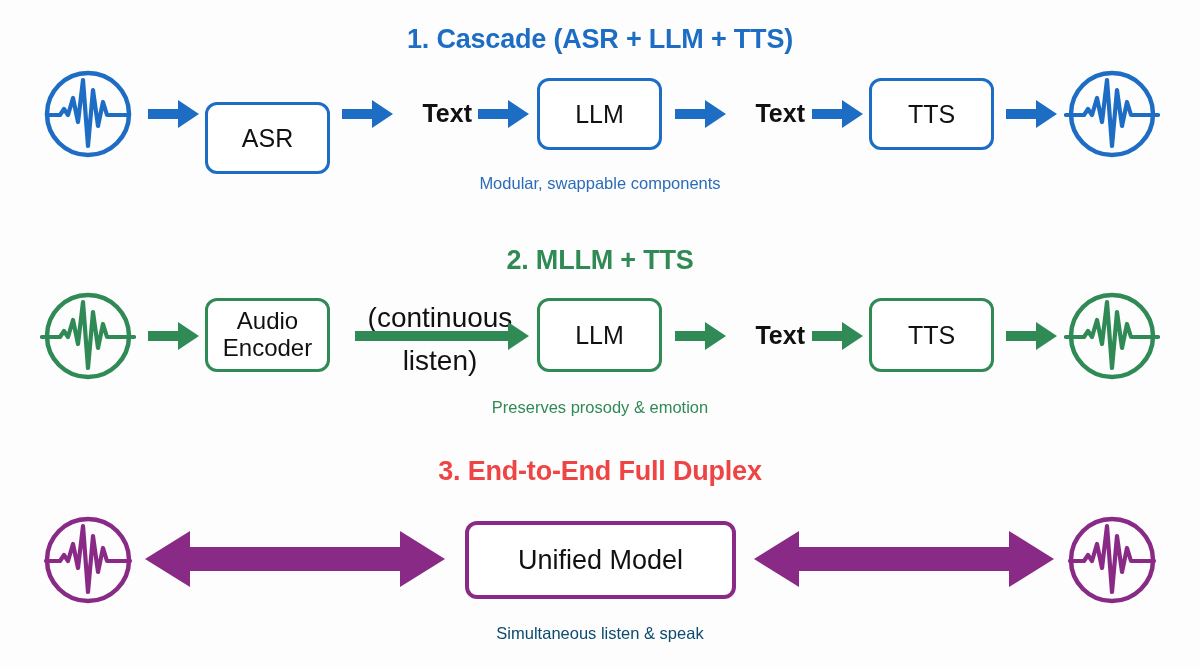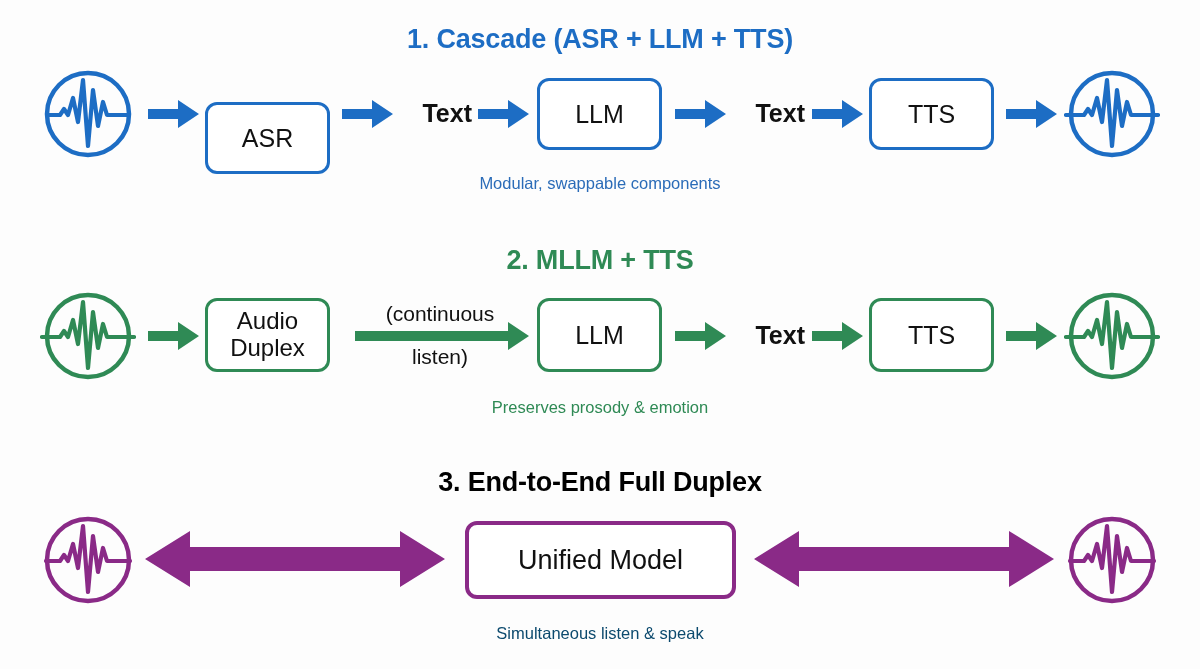--- a/index.html
+++ b/index.html
@@ -50,21 +50,21 @@
     position: absolute;
     font-size: 25px;
     color: #111111;
     text-align: right;
     white-space: nowrap;
     font-weight: 700;
   }
 
   .vec-label {
     position: absolute;
-    font-size: 21px;
+    font-size: 28px;
     color: #111111;
     text-align: center;
     white-space: nowrap;
   }
 
   .icon-wave { position: absolute; }
   .arrow { position: absolute; }
 
   :root {
     --c-blue: #1d6dc4;
@@ -142,21 +142,21 @@
       <circle cx="48" cy="46" r="41" fill="none" stroke="#2f8a55" stroke-width="4.5"></circle>
       <path d="M2,47 L20,47 L24,41 L28,47 L33,30 L38,54 L43,12 L48,78 L53,22 L58,58 L63,34 L67,47 L72,47 L94,47" fill="none" stroke="#2f8a55" stroke-width="4.2" stroke-linecap="round" stroke-linejoin="round"></path>
     </svg>
 
     <svg class="arrow" style="left:148px; top:320px;" width="52" height="32" viewBox="0 0 52 32">
       <path d="M0,11 L30,11 L30,2 L51,16 L30,30 L30,21 L0,21 Z" fill="#2f8a55"></path>
     </svg>
 
     <div class="node b2" style="left:205px; top:298px; width:125px; height:74px; flex-direction:column; font-size:24px;border-radius:12px;">
       <span>Audio</span>
-      <span>Duplex</span>
+      <span>Encoder</span>
     </div>
 
     <div class="vec-label" style="left:340px; top:302px; width:200px;">(continuous</div>
 
     <svg class="arrow" style="left:355px; top:320px;" width="175" height="32" viewBox="0 0 175 32">
       <path d="M0,11 L153,11 L153,2 L174,16 L153,30 L153,21 L0,21 Z" fill="#2f8a55"></path>
     </svg>
 
     <div class="vec-label" style="left:340px; top:345px; width:200px;">listen)</div>
 
@@ -185,21 +185,21 @@
     <svg class="icon-wave" style="left:1064px; top:290px;" width="96" height="92" viewBox="0 0 96 92">
       <circle cx="48" cy="46" r="41" fill="none" stroke="#2f8a55" stroke-width="4.5"></circle>
       <path d="M2,47 L20,47 L24,41 L28,47 L33,30 L38,54 L43,12 L48,78 L53,22 L58,58 L63,34 L67,47 L72,47 L94,47" fill="none" stroke="#2f8a55" stroke-width="4.2" stroke-linecap="round" stroke-linejoin="round"></path>
     </svg>
 
     <div class="row-caption" style="top:398px; color:#2f8a55;">Preserves prosody &amp; emotion</div>
   </div>
 
   <div class="row">
 
-    <div class="row-title" style="top:467px; color:#000000;">3. End-to-End Full Duplex</div>
+    <div class="row-title" style="top:456px; color:#ef4444;">3. End-to-End Full Duplex</div>
 
     <svg class="icon-wave" style="left:40px; top:514px;" width="96" height="92" viewBox="0 0 96 92">
       <circle cx="48" cy="46" r="41" fill="none" stroke="#8a2a87" stroke-width="4.5"></circle>
       <path d="M6,47 L20,47 L24,41 L28,47 L33,30 L38,54 L43,12 L48,78 L53,22 L58,58 L63,34 L67,47 L72,47 L90,47" fill="none" stroke="#8a2a87" stroke-width="4.2" stroke-linecap="round" stroke-linejoin="round"></path>
     </svg>
 
     <svg class="arrow" style="left:145px; top:528px;" width="300" height="62" viewBox="0 0 300 62">
       <path d="M0,31 L45,3 L45,19 L255,19 L255,3 L300,31 L255,59 L255,43 L45,43 L45,59 Z" fill="#8a2a87"></path>
     </svg>
 

